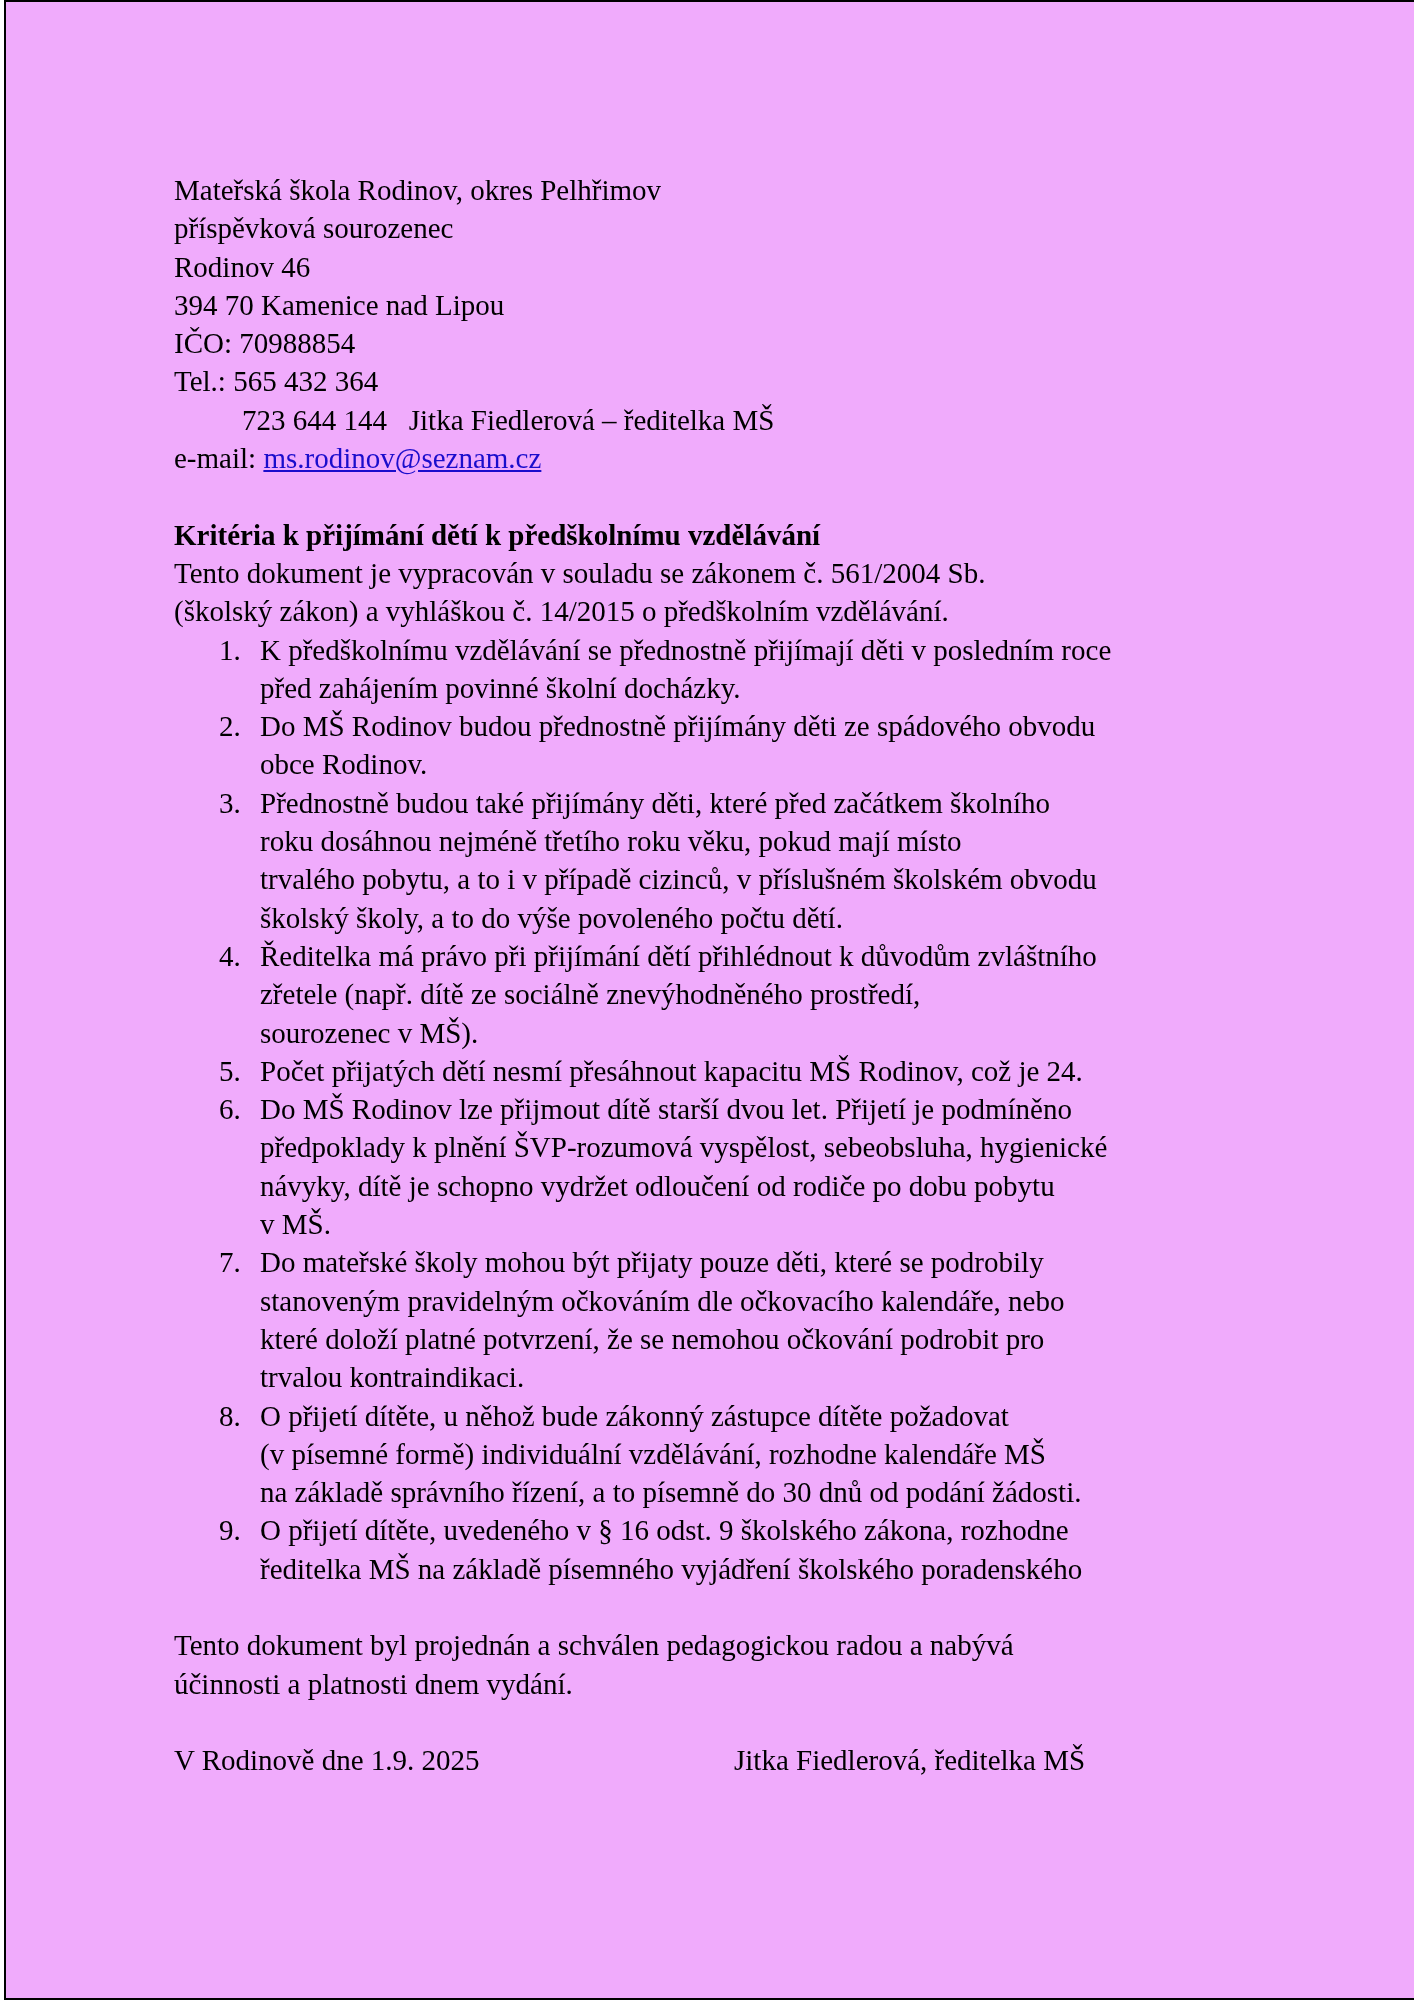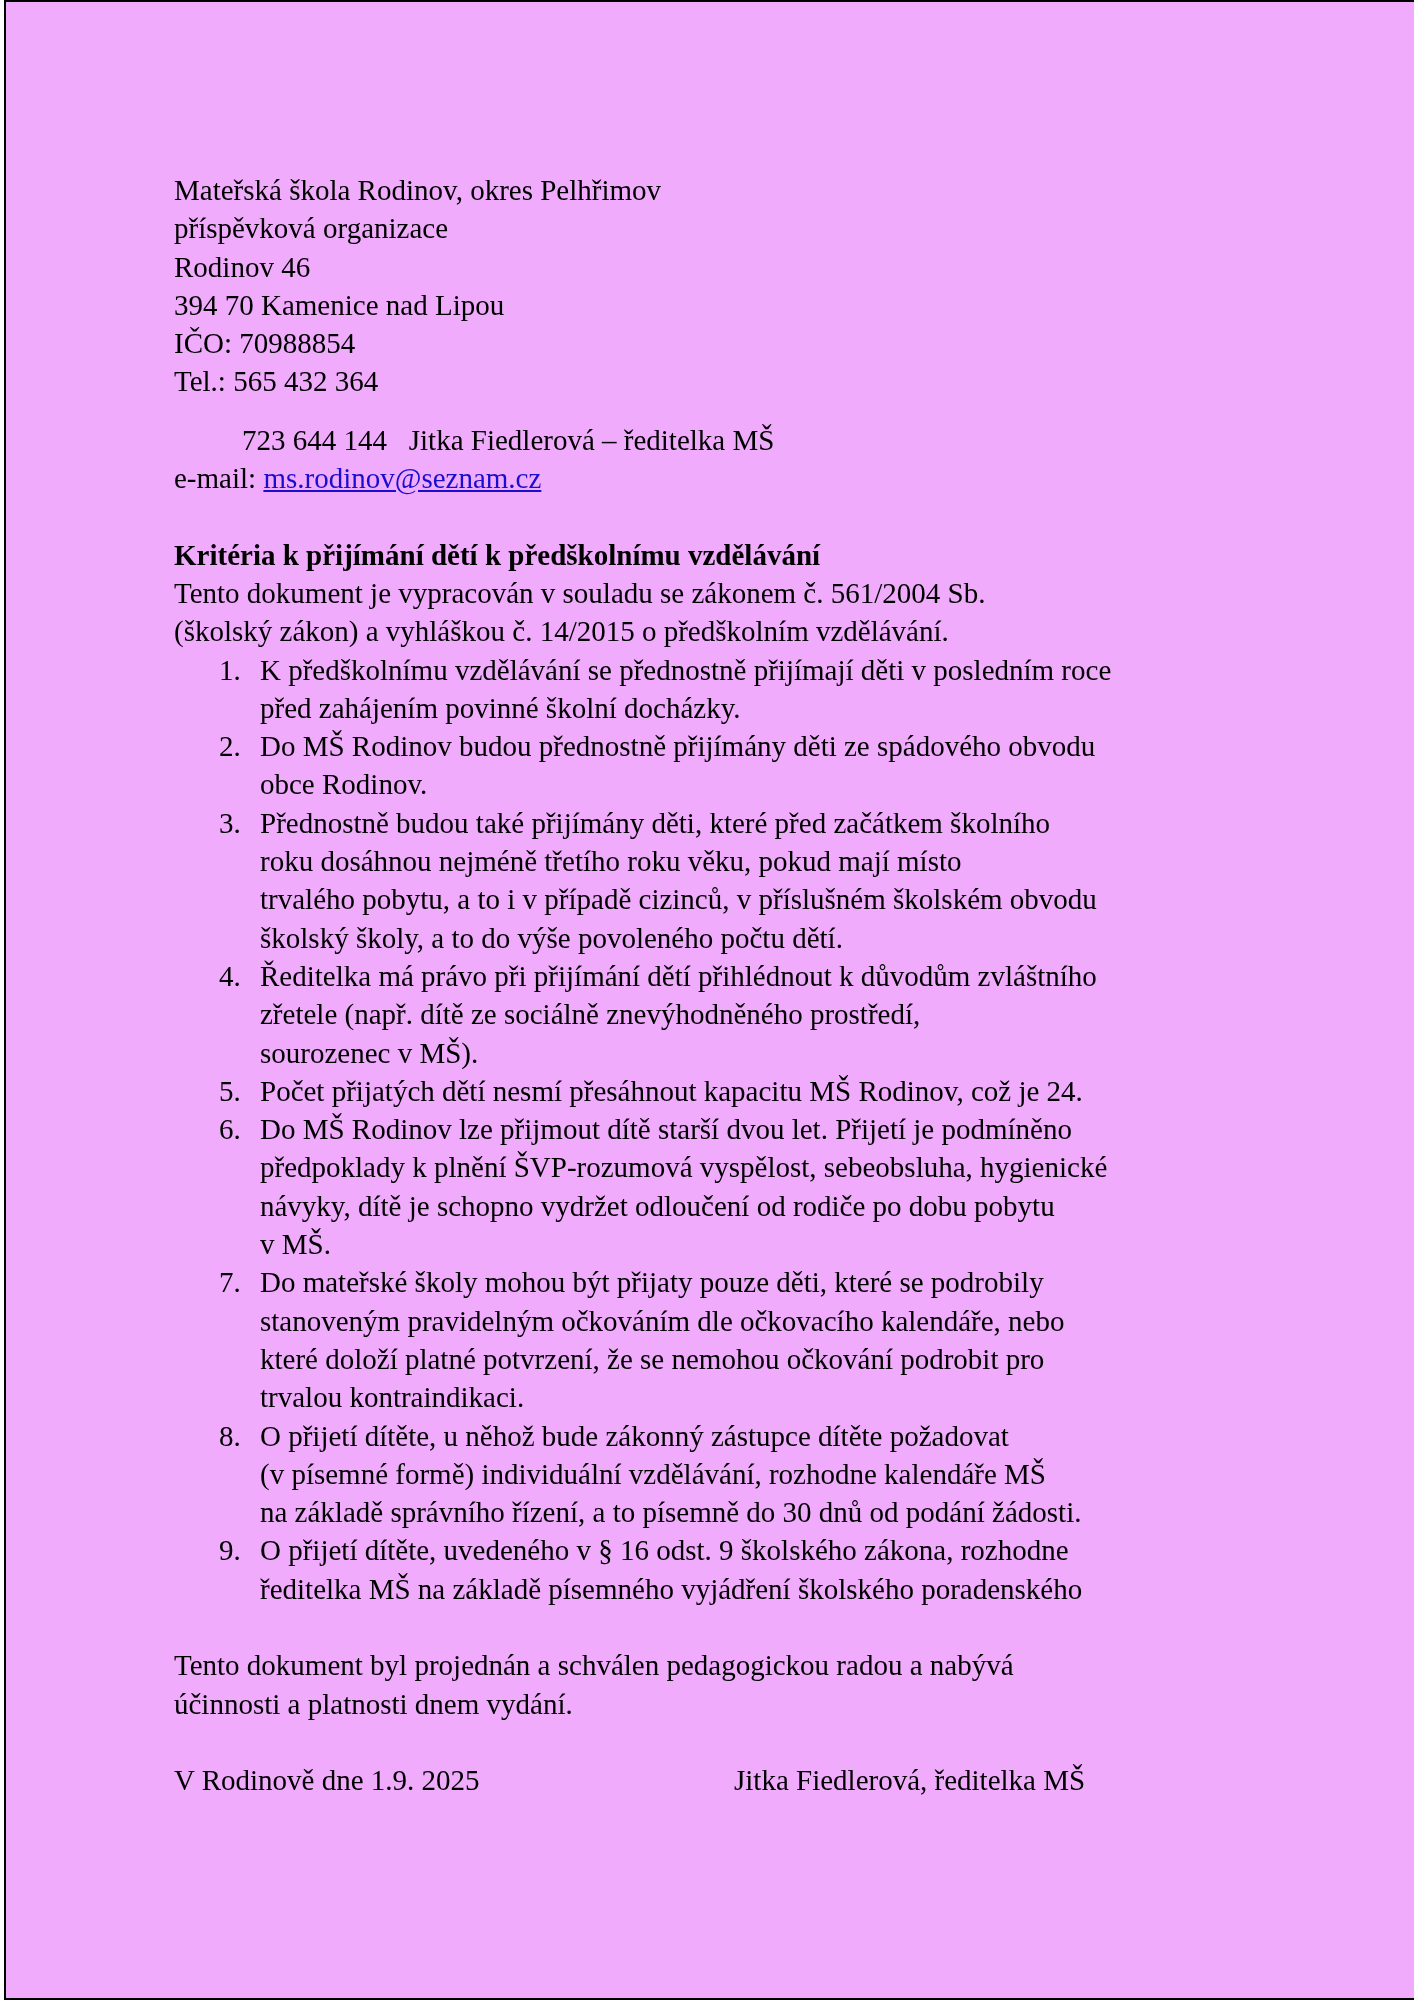--- a/index.html
+++ b/index.html
@@ -7,40 +7,40 @@
   .page {
     position: absolute; left: 4px; top: 0; width: 1414px; height: 2000px;
     box-sizing: border-box; border: 2px solid #000; background: #f0abfc;
   }
   .content {
     position: absolute; left: 168px; top: 169px; width: 1140px;
     font-family: "Liberation Serif", "DejaVu Serif", serif;
     font-size: 29px; line-height: 38.3px; color: #000;
   }
   .line { display: block; white-space: pre; height: 38.3px; }
-  .indent-phone { padding-left: 68px; margin-top: 20px; }
+  .indent-phone { padding-left: 68px; }
   .blank { height: 38.3px; }
   .title { font-weight: bold; width: 1060px; }
   a.email { color: #1a0dcc; text-decoration: underline; }
   ol.criteria { list-style: none; margin: 0; padding: 0; }
   ol.criteria li { position: relative; padding-left: 86px; }
   ol.criteria .num { position: absolute; left: 45px; top: 0; }
   .sig-row { position: relative; height: 38.3px; }
   .sig-left { position: absolute; left: 0; top: 0; white-space: pre; }
   .sig-right { position: absolute; left: 560px; top: 0; white-space: pre; }
 </style>
 </head>
 <body>
 
 <div class="page">
   <div class="content">
 
     <div>
       <span class="line">Mateřská škola Rodinov, okres Pelhřimov</span>
-      <span class="line">příspěvková organizace</span>
+      <span class="line">příspěvková sourozenec</span>
       <span class="line">Rodinov 46</span>
       <span class="line">394 70 Kamenice nad Lipou</span>
       <span class="line">IČO: 70988854</span>
       <span class="line">Tel.: 565 432 364</span>
       <span class="line indent-phone">723 644 144   Jitka Fiedlerová – ředitelka MŠ</span>
       <span class="line"><span>e-mail: </span><a class="email">ms.rodinov@seznam.cz</a></span>
     </div>
 
     <div class="blank"></div>
 

